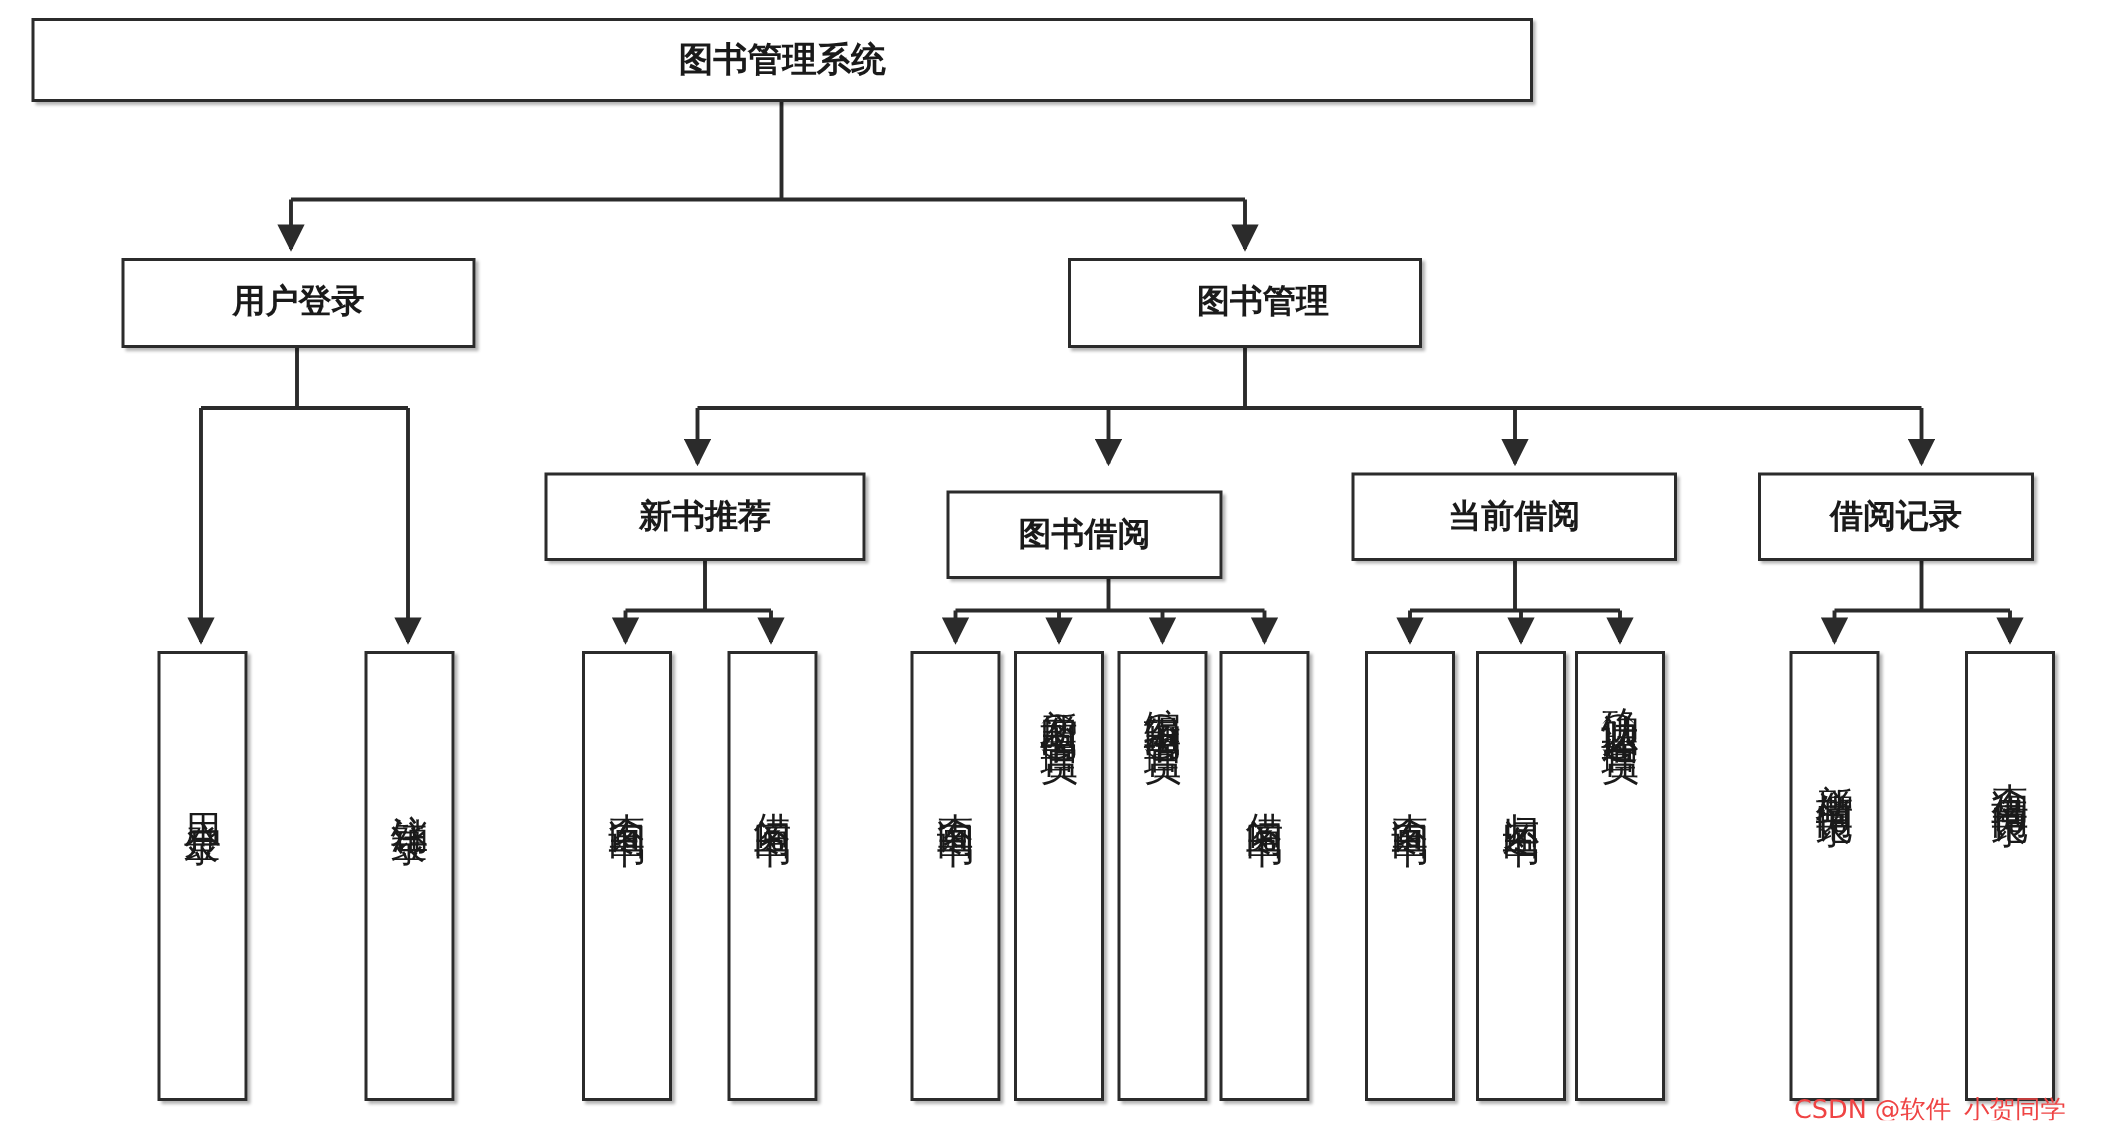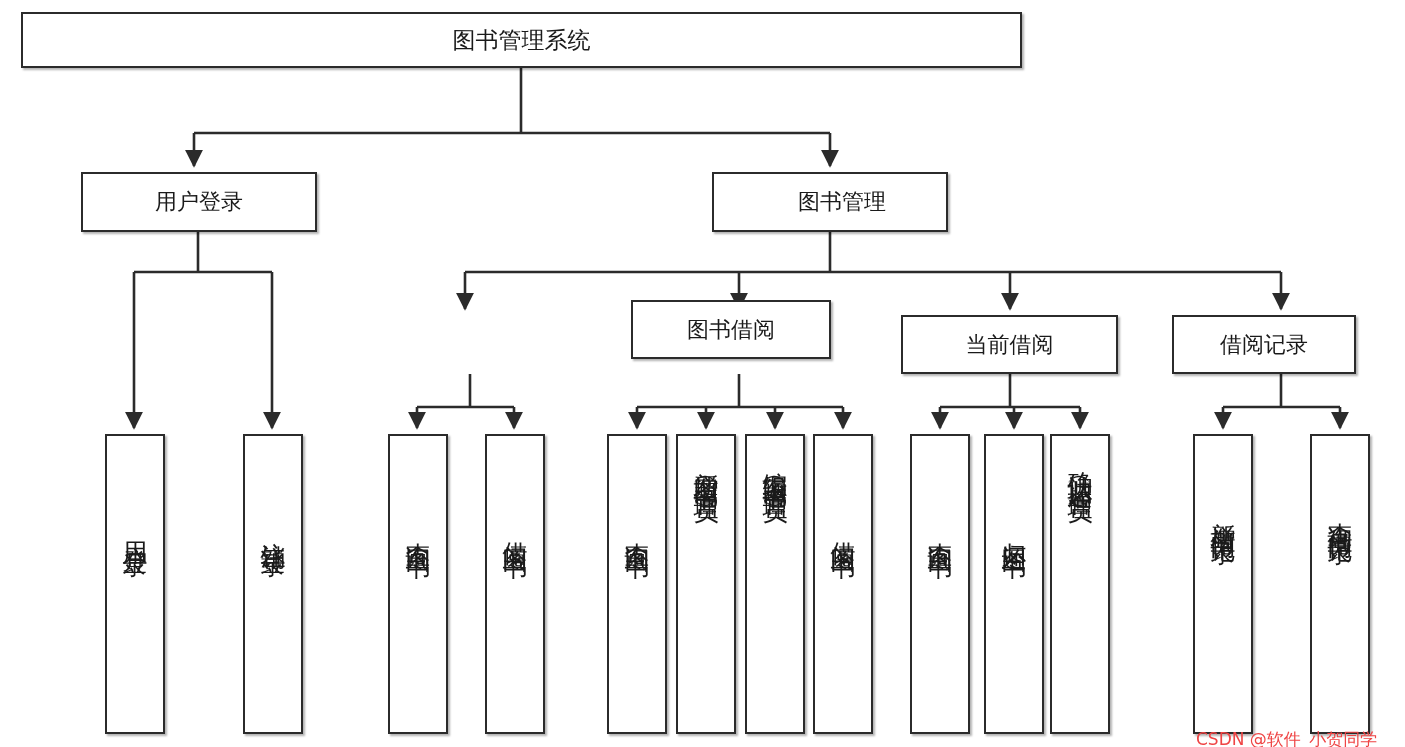--- a/index.html
+++ b/index.html
@@ -38,20 +38,21 @@
   }
   .node .label {
     display: block;
     text-align: center;
     line-height: 1.08;
     white-space: nowrap;
   }
   
   .node.h {
     font-size: 22px;
+    font-weight: bold;
   }
   .node.root {
     font-size: 23px;
   }
   
   .node.v {
     align-items: flex-start;
     justify-content: center;
     padding-top: 8px;
   }
@@ -143,21 +144,24 @@
     <span class="label">图书管理系统</span>
   </div>
 
   <div class="node h" style="left:81px; top:172px; width:236px; height:60px;">
     <span class="label">用户登录</span>
   </div>
   <div class="node h" style="left:712px; top:172px; width:236px; height:60px;padding-left:24px;">
     <span class="label">图书管理</span>
   </div>
 
-  <div class="node h" style="left:631px; top:300px; width:200px; height:59px;">
+  <div class="node h" style="left:363px; top:315px; width:214px; height:59px;">
+    <span class="label">新书推荐</span>
+  </div>
+  <div class="node h" style="left:631px; top:327px; width:184px; height:59px;">
     <span class="label">图书借阅</span>
   </div>
   <div class="node h" style="left:901px; top:315px; width:217px; height:59px;">
     <span class="label">当前借阅</span>
   </div>
   <div class="node h" style="left:1172px; top:315px; width:184px; height:59px;">
     <span class="label">借阅记录</span>
   </div>
 
   <div class="node v mid" style="left:105px; top:434px; width:60px; height:300px;">

